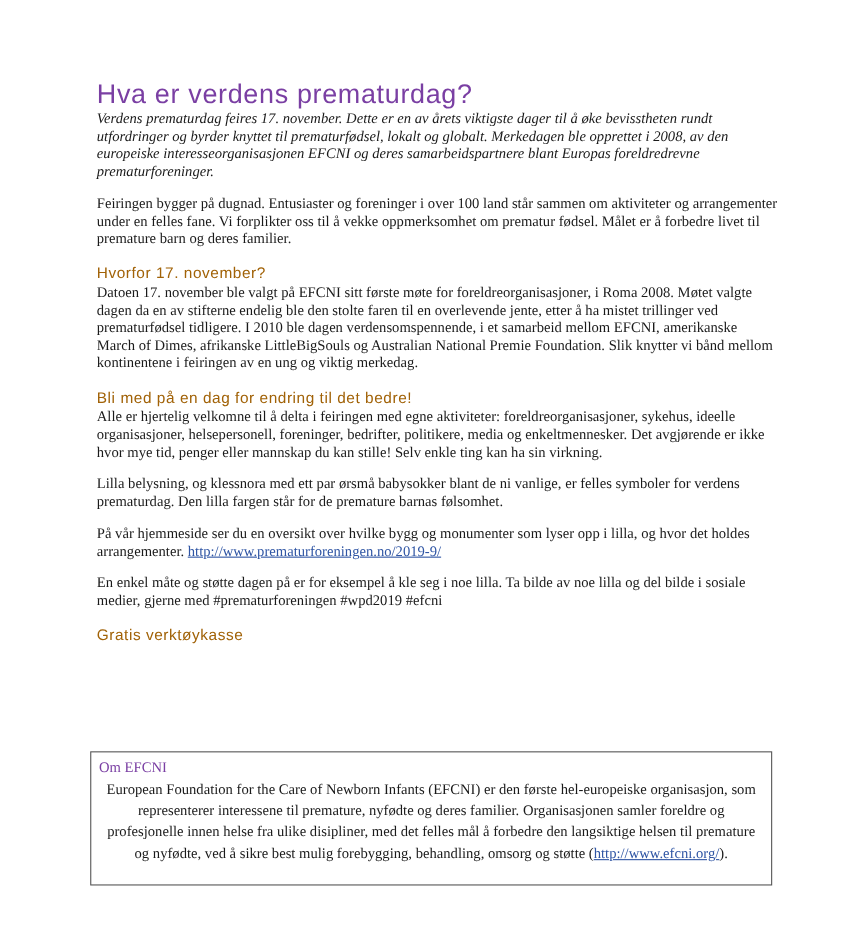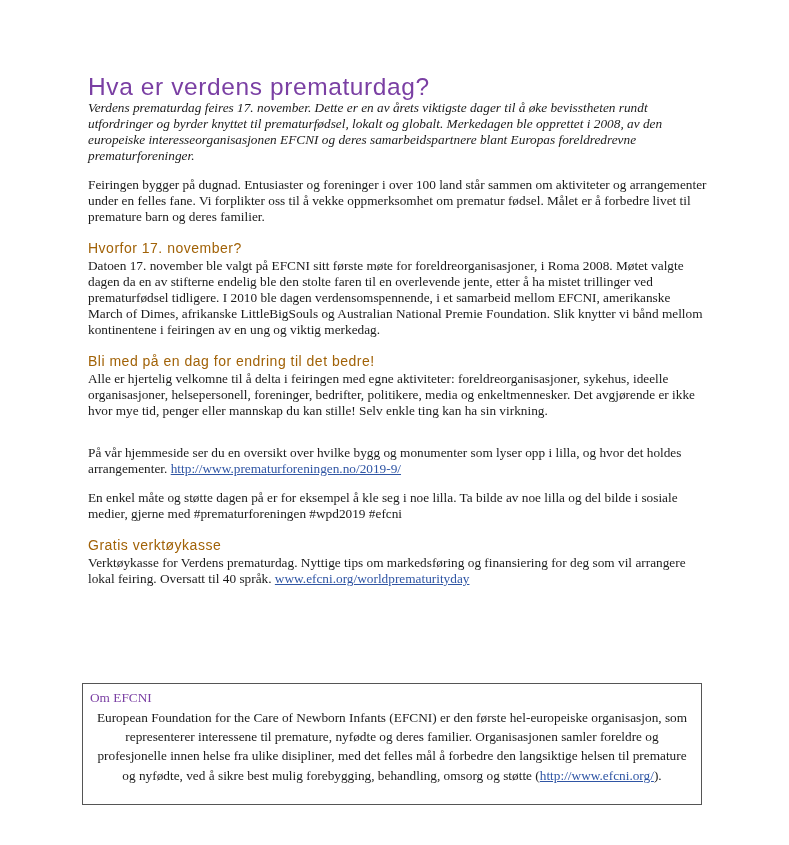--- a/index.html
+++ b/index.html
@@ -85,27 +85,27 @@
   <p>Feiringen bygger på dugnad. Entusiaster og foreninger i over 100 land står sammen om aktiviteter og arrangementer under en felles fane. Vi forplikter oss til å vekke oppmerksomhet om prematur fødsel. Målet er å forbedre livet til premature barn og deres familier.</p>
 
   <div class="gap-md"></div>
   <h2 class="section-title">Hvorfor 17. november?</h2>
   <p>Datoen 17. november ble valgt på EFCNI sitt første møte for foreldreorganisasjoner, i Roma 2008. Møtet valgte dagen da en av stifterne endelig ble den stolte faren til en overlevende jente, etter å ha mistet trillinger ved prematurfødsel tidligere. I 2010 ble dagen verdensomspennende, i et samarbeid mellom EFCNI, amerikanske March of Dimes, afrikanske LittleBigSouls og Australian National Premie Foundation. Slik knytter vi bånd mellom kontinentene i feiringen av en ung og viktig merkedag.</p>
 
   <div class="gap-md"></div>
   <h2 class="section-title">Bli med på en dag for endring til det bedre!</h2>
   <p>Alle er hjertelig velkomne til å delta i feiringen med egne aktiviteter: foreldreorganisasjoner, sykehus, ideelle organisasjoner, helsepersonell, foreninger, bedrifter, politikere, media og enkeltmennesker. Det avgjørende er ikke hvor mye tid, penger eller mannskap du kan stille! Selv enkle ting kan ha sin virkning.</p>
   <div class="gap-md"></div>
+  <p>Lilla belysning, og klessnora med ett par ørsmå babysokker blant de ni vanlige, er felles symboler for verdens prematurdag. Den lilla fargen står for de premature barnas følsomhet.</p>
 
   <div class="gap-md"></div>
   <p><span>På vår hjemmeside ser du en oversikt over hvilke bygg og monumenter som lyser opp i lilla, og hvor det holdes arrangementer. </span><a class="link">http://www.prematurforeningen.no/2019-9/</a></p>
   <div class="gap-md"></div>
   <p>En enkel måte og støtte dagen på er for eksempel å kle seg i noe lilla. Ta bilde av noe lilla og del bilde i sosiale medier, gjerne med #prematurforeningen #wpd2019 #efcni</p>
 
   <div class="gap-md"></div>
   <h2 class="section-title">Gratis verktøykasse</h2>
-  <p><span>Verktøykasse for Verdens prematurdag.  Nyttige tips om markedsføring og finansiering for deg som vil arrangere lokal feiring. Oversatt til 40 språk. </span><a class="link">www.efcni.org/worldprematurityday</a></p>
 </div>
 
 <div class="efcni-box">
   <p class="efcni-title">Om EFCNI</p>
   <p class="efcni-body"><span>European Foundation for the Care of Newborn Infants (EFCNI) er den første hel-europeiske organisasjon, som representerer interessene til premature, nyfødte og deres familier. Organisasjonen samler foreldre og profesjonelle innen helse fra ulike disipliner, med det felles mål å forbedre den langsiktige helsen til premature og nyfødte, ved å sikre best mulig forebygging, behandling, omsorg og støtte (</span><a class="link">http://www.efcni.org/</a><span>).</span></p>
 </div>
 
 </body></html>

